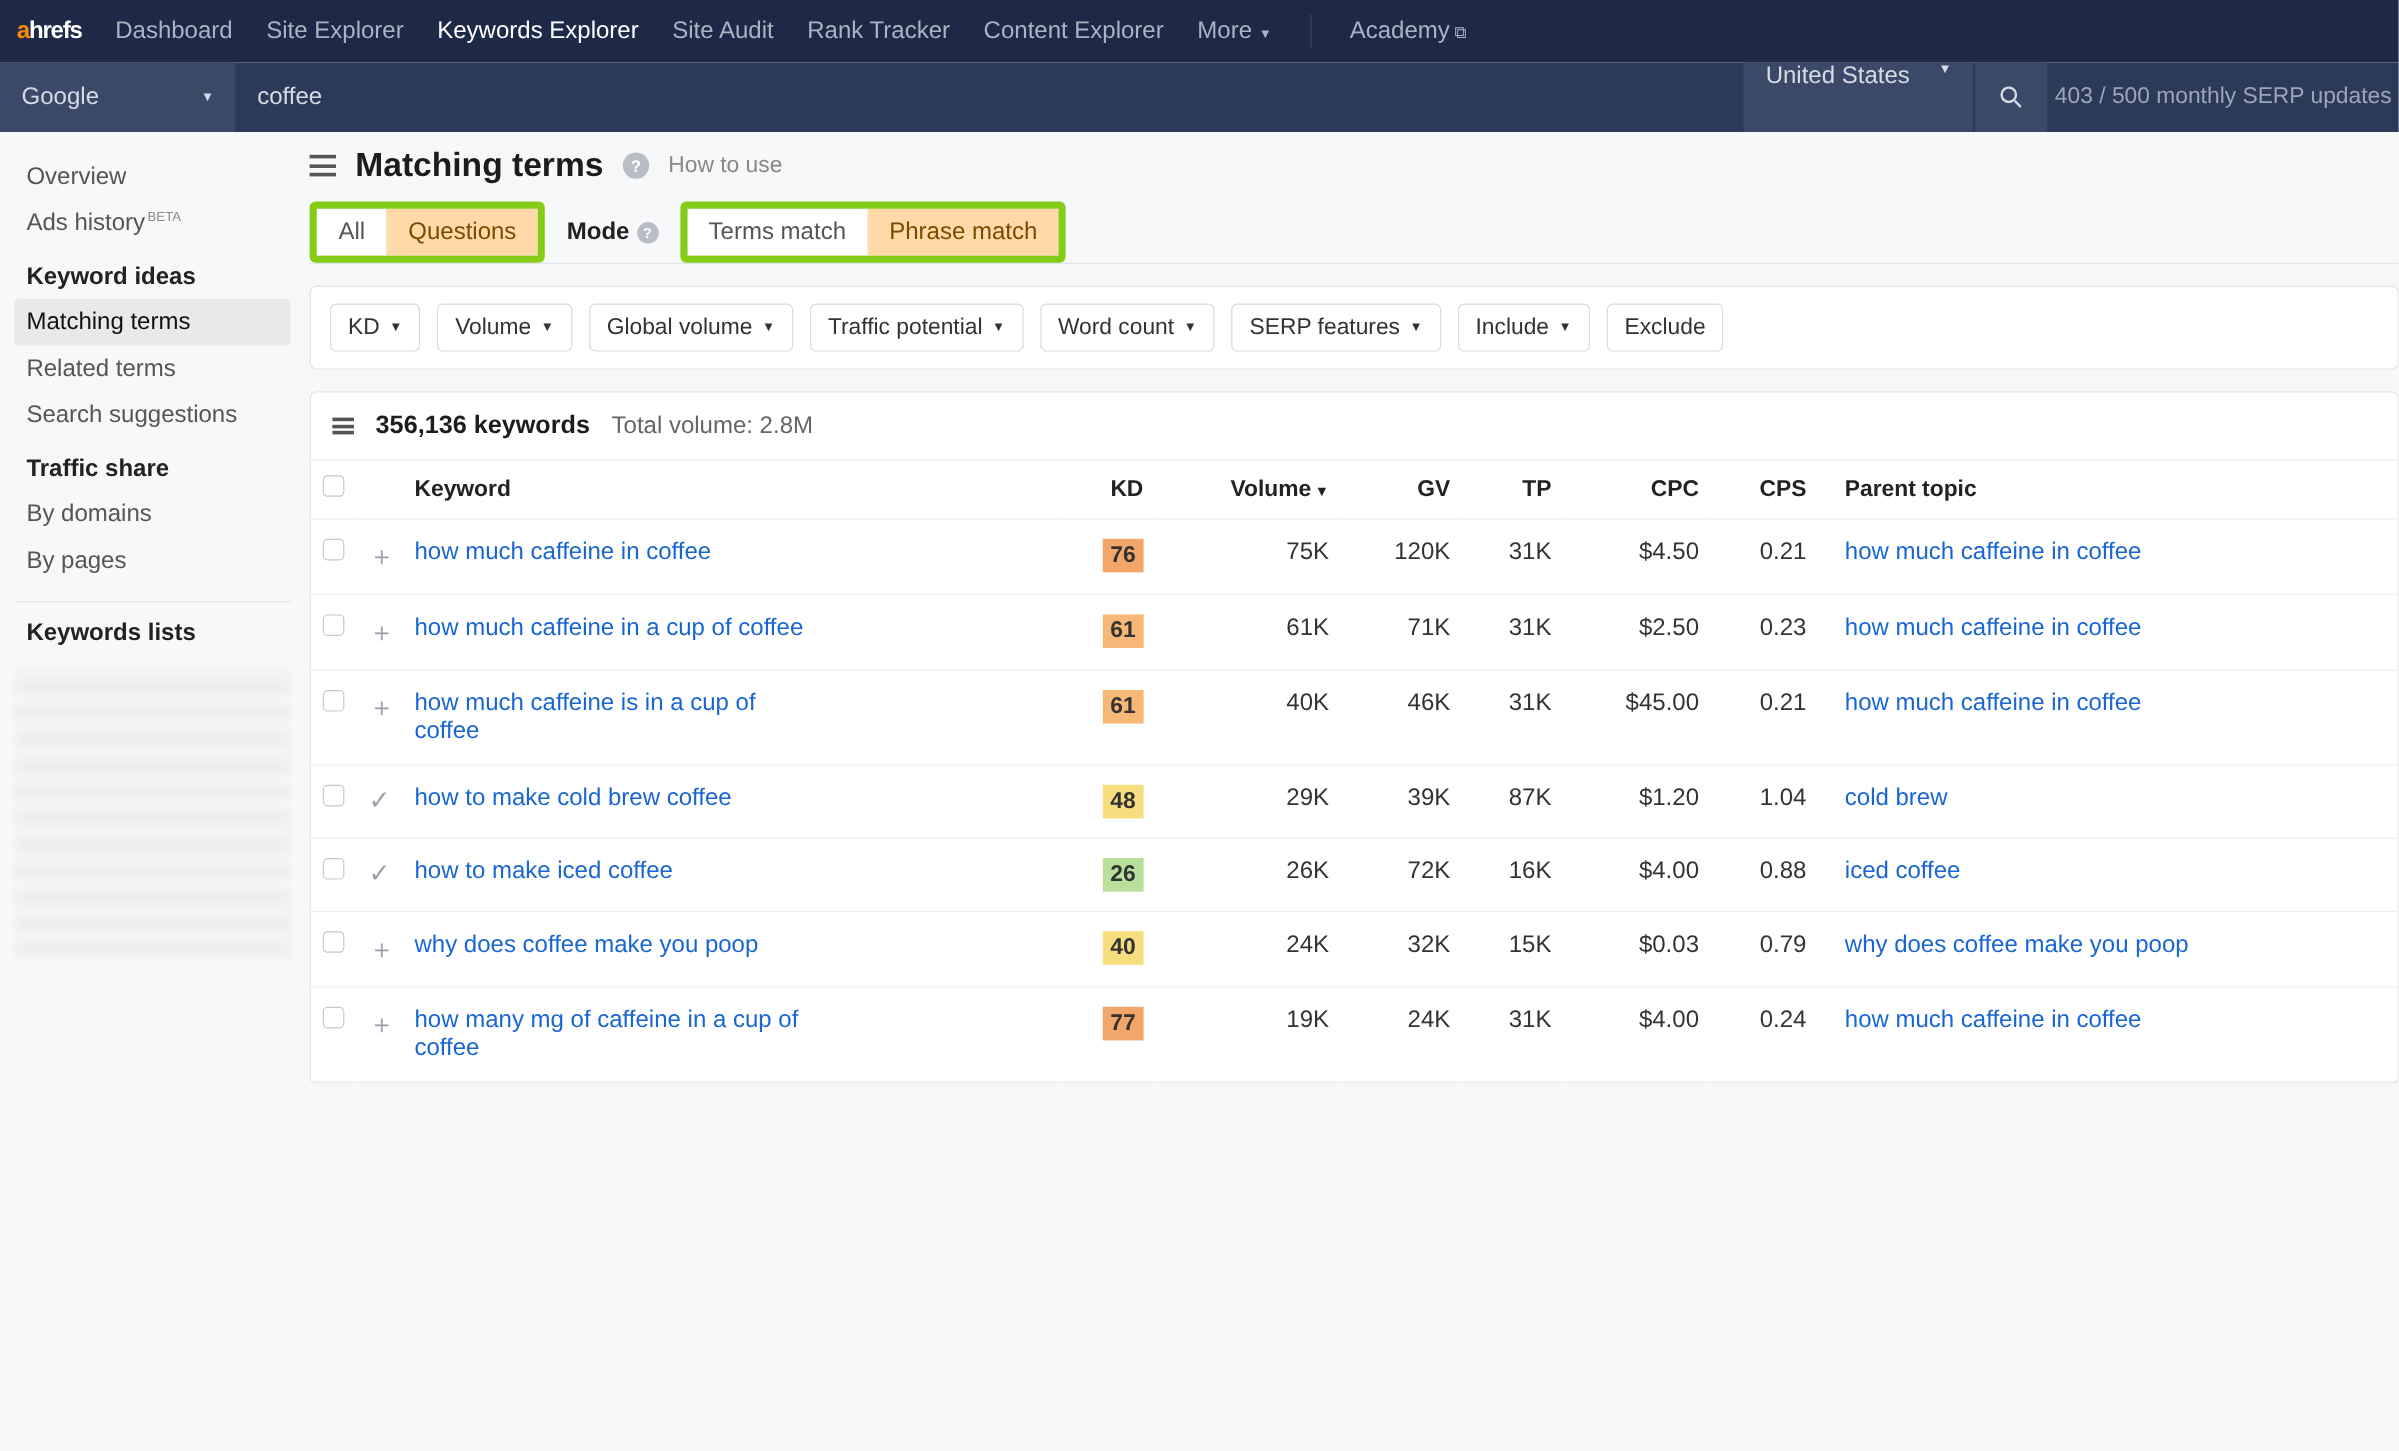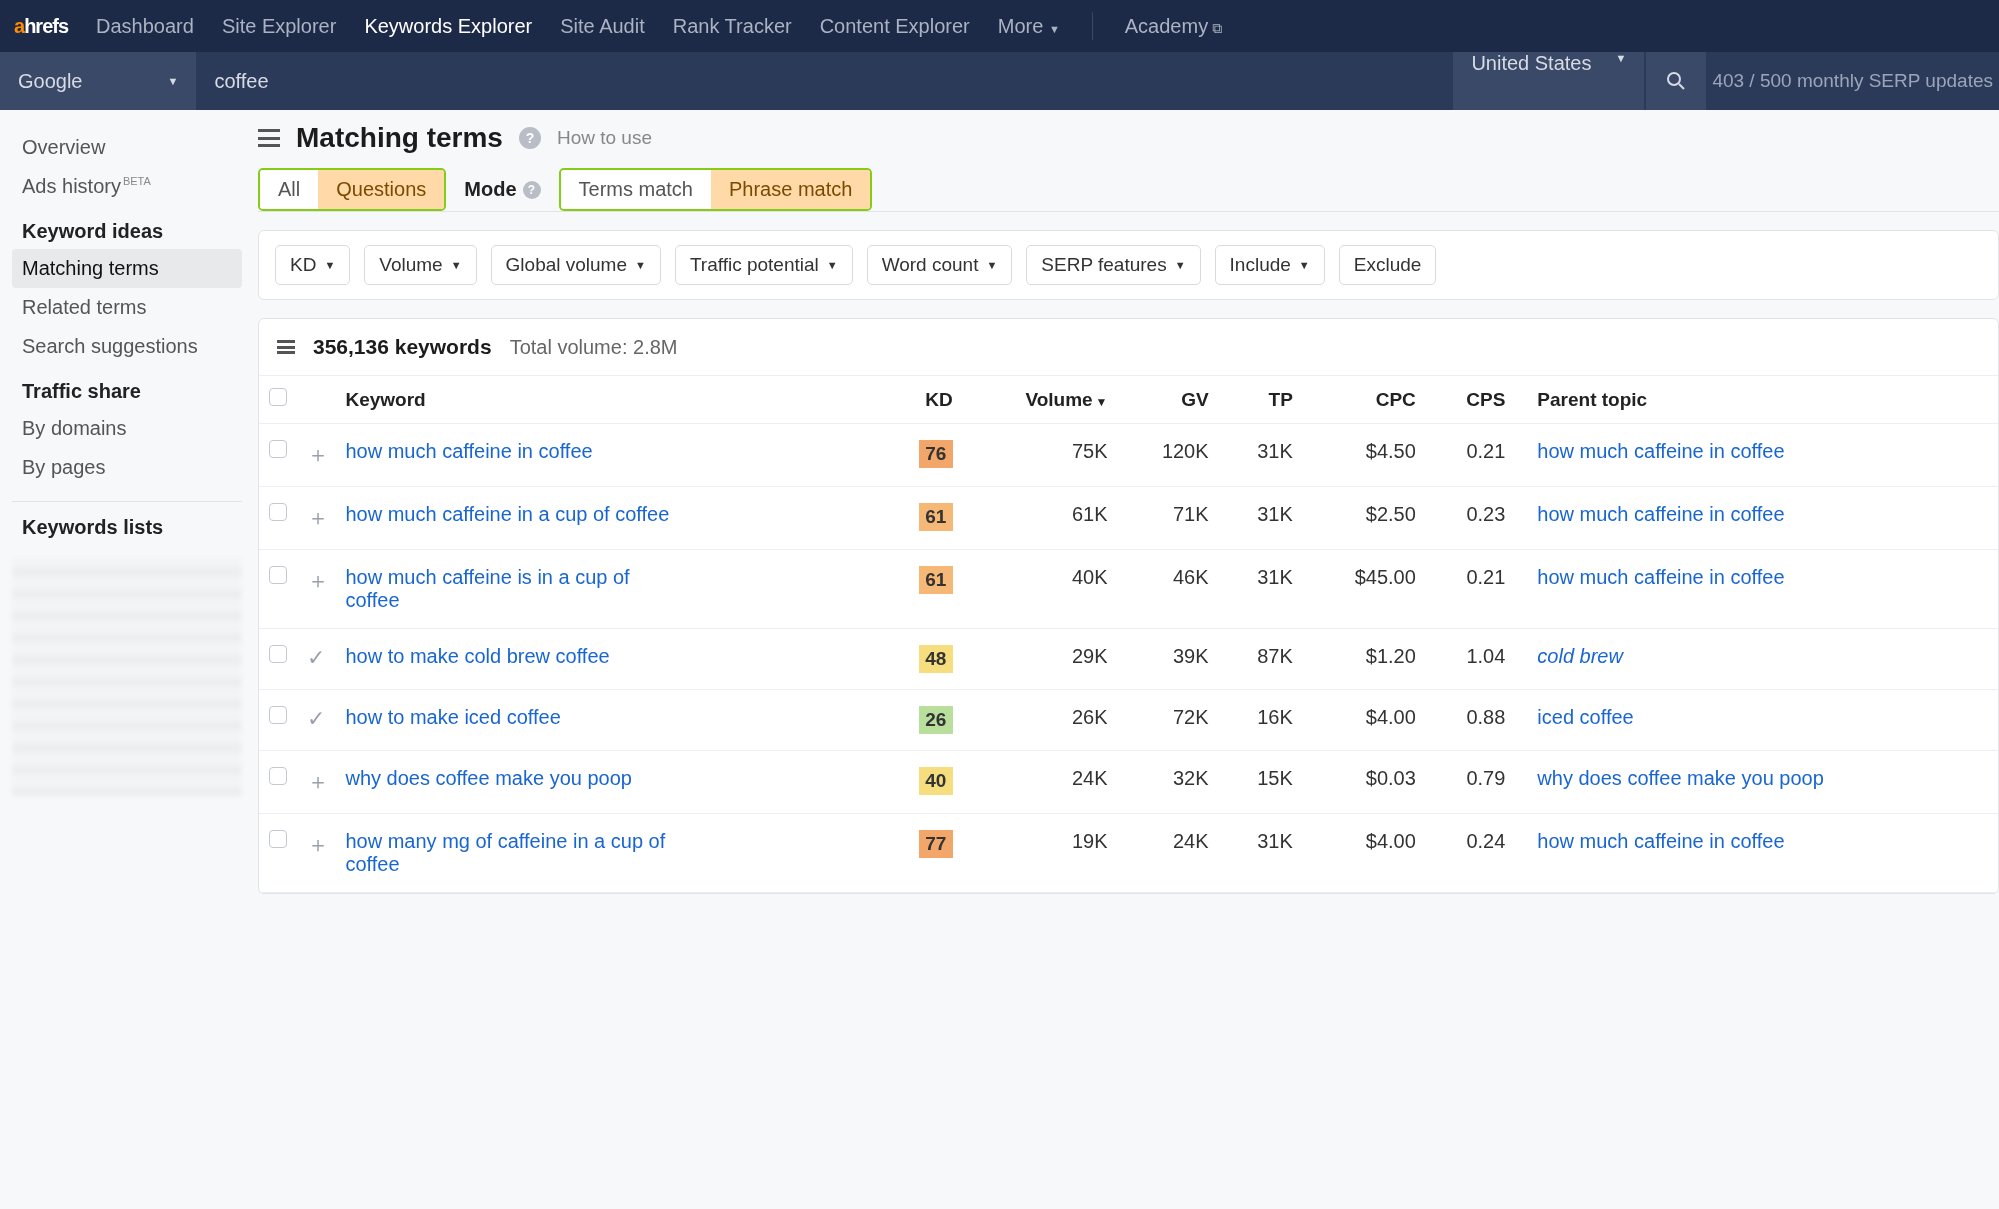--- a/index.html
+++ b/index.html
@@ -32,21 +32,21 @@
 
 .main { flex: 1; padding: 8px 0 0 16px; overflow: hidden; }
 .page-head { display: flex; align-items: center; gap: 16px; padding: 4px 0 14px; }
 .hamburger { width:22px; height:18px; display:inline-flex; flex-direction:column; justify-content:space-between;}
 .hamburger span{height:3px;background:#555;}
 .page-title { font-size: 28px; font-weight: 700; color: #1c1c1c; }
 .help-q { width:22px;height:22px;border-radius:50%;background:#b8bdc6;color:#fff;display:inline-flex;align-items:center;justify-content:center;font-size:14px;font-weight:700;}
 .howto { color: #888; }
 
 .tabrow { display: flex; align-items: center; gap: 18px; border-bottom: 1px solid #e1e3e7; padding-bottom: 0; }
-.seg { display: flex; border: 2px solid #84cc16; border-radius: 5px; overflow: hidden; }
+.seg { display: flex; border: 6px solid #84cc16; border-radius: 5px; overflow: hidden; }
 .seg-btn { padding: 8px 18px; background: #fff; color: #555; cursor: pointer; font-size: 20px; }
 .seg-btn.active { background: #ffd9a8; color: #7a4a00; }
 .mode-label { font-weight: 700; color: #222; font-size: 20px; display:flex;align-items:center;gap:6px;}
 
 .filterbar { background:#fff; border:1px solid #e1e3e7; border-radius:6px; margin-top:18px; padding: 14px 16px; display:flex; gap:14px; overflow:hidden;}
 .filter-btn { border:1px solid #d8dade; border-radius:5px; padding:8px 14px; background:#fff; display:flex; align-items:center; gap:8px; cursor:pointer; font-size:19px; color:#333; white-space:nowrap;}
 
 .resultsbox { background:#fff; border:1px solid #e1e3e7; border-radius:6px; margin-top:18px; }
 .results-head { display:flex; align-items:center; gap:18px; padding:16px 18px; border-bottom:1px solid #eceef1;}
 .kw-count { font-weight:700; font-size:21px; color:#1c1c1c; }
@@ -249,21 +249,21 @@
             <tr>
               <td><span class="chk"></span></td>
               <td><span class="check-ic">✓</span></td>
               <td><span class="kw-link">how to make cold brew coffee</span></td>
               <td class="right"><span class="kd-badge" style="background:#f6de7e;color:#333">48</span></td>
               <td class="right">29K</td>
               <td class="right">39K</td>
               <td class="right">87K</td>
               <td class="right">$1.20</td>
               <td class="right">1.04</td>
-              <td style="padding-left:22px;font-style:italic;"><span class="kw-link">cold brew</span></td>
+              <td style="padding-left:22px;"><span class="kw-link">cold brew</span></td>
             </tr>
             <tr>
               <td><span class="chk"></span></td>
               <td><span class="check-ic">✓</span></td>
               <td><span class="kw-link">how to make iced coffee</span></td>
               <td class="right"><span class="kd-badge" style="background:#b9df9c;color:#333">26</span></td>
               <td class="right">26K</td>
               <td class="right">72K</td>
               <td class="right">16K</td>
               <td class="right">$4.00</td>

